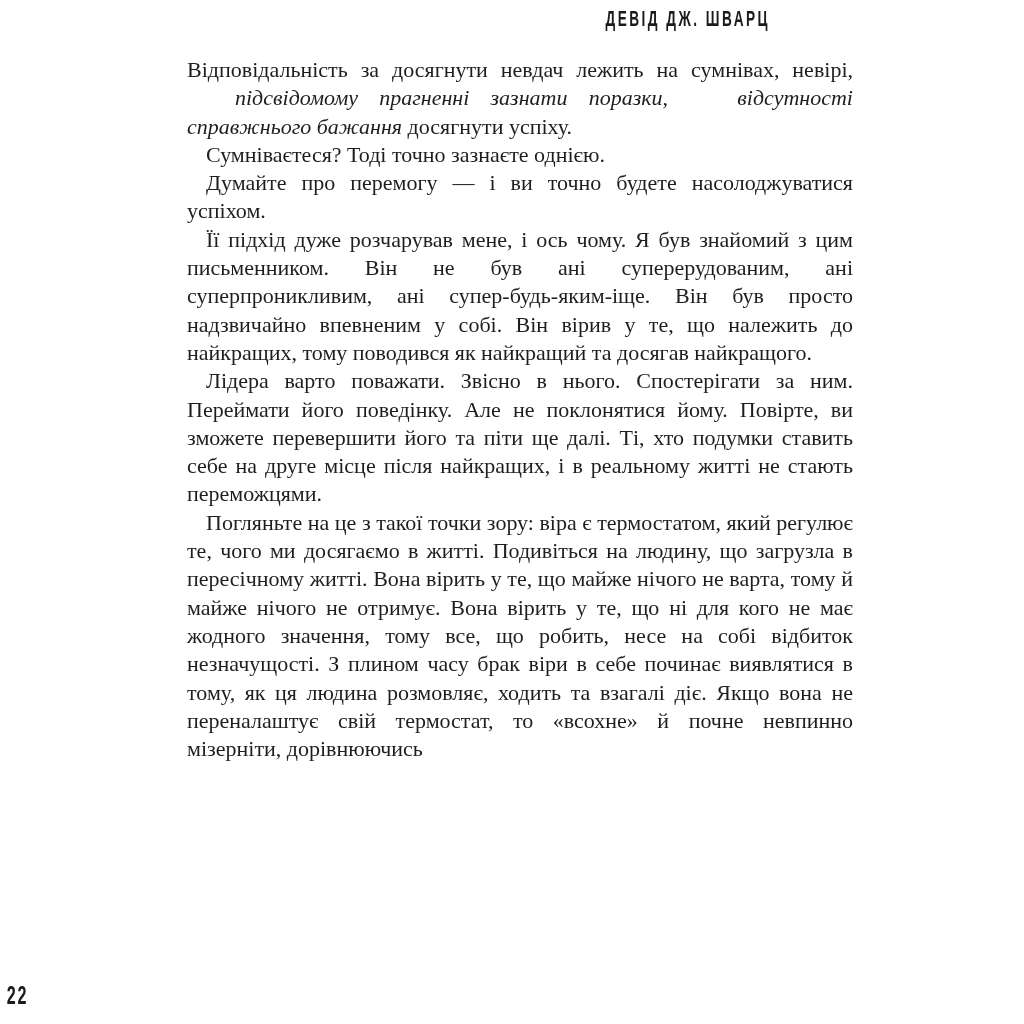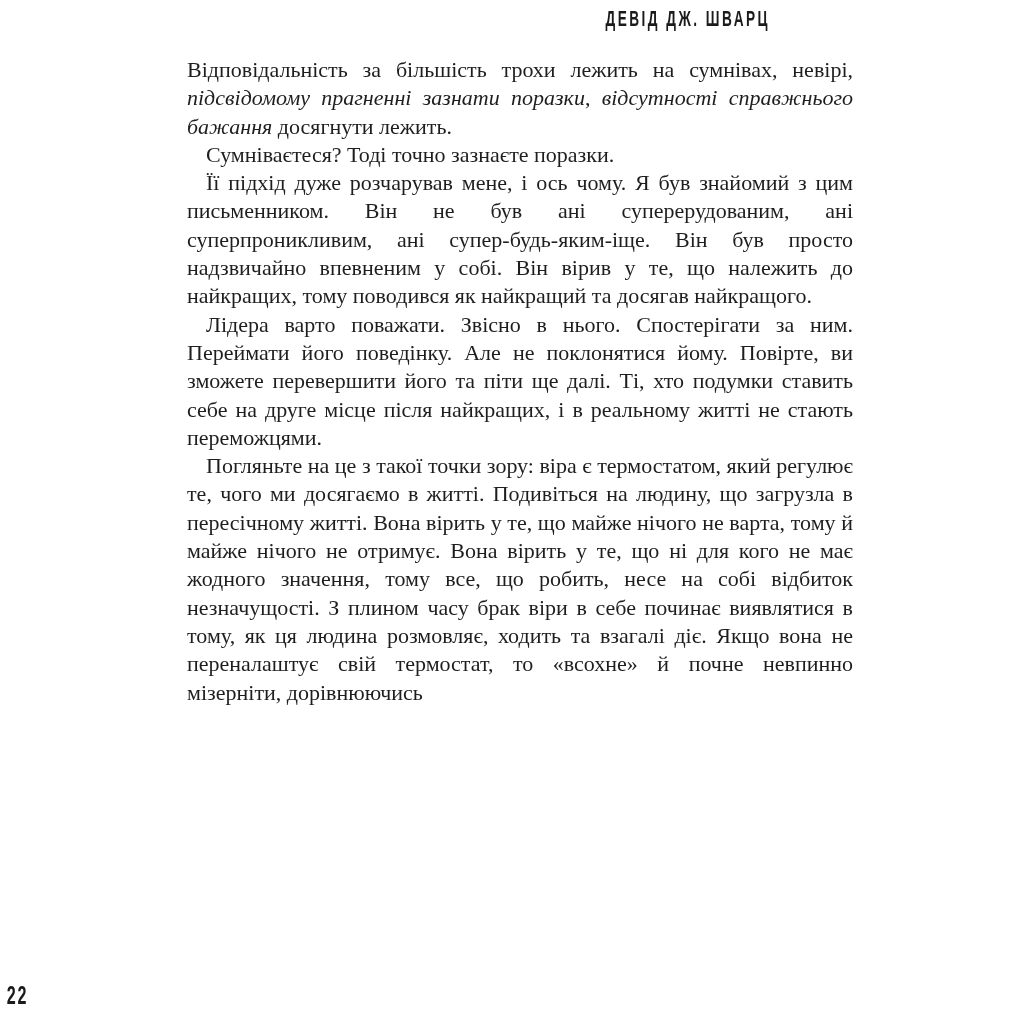--- a/index.html
+++ b/index.html
@@ -38,43 +38,44 @@
     top: 56px;
     width: 666px;
     font-family: "Liberation Serif", serif;
     font-size: 22px;
     line-height: 28.3px;
     color: #1e1e1e;
     text-align: justify;
   }
   .text-block p { margin: 0; padding: 0; }
   .text-block p.indent { text-indent: 19px; }
-  .it { font-style: italic; }
+  .it { font-style: italic; margin-left: 48px; }
 
   .page-footer {
     position: absolute;
     top: 980px;
     left: 0;
     width: 1024px;
     font-size: 26px;
   }
   .pagenum { letter-spacing: 3px; }
 </style>
 </head>
 <body>
 
 <div class="page">
 
   <div class="running-header">
     <span class="condensed">ДЕВІД ДЖ. ШВАРЦ</span>
   </div>
 
   <div class="text-block">
-      <p class=""><span>Відповідальність за більшість трохи лежить на сумнівах, невірі, </span><span class="it">підсвідомому прагненні зазнати поразки</span><span>, </span><span class="it">відсутності справжнього бажання</span><span> досягнути лежить.</span></p>
-      <p class="indent"><span>Сумніваєтеся? Тоді точно зазнаєте поразки.</span></p>
+      <p class=""><span>Відповідальність за досягнути невдач лежить на сумнівах, невірі, </span><span class="it">підсвідомому прагненні зазнати поразки</span><span>, </span><span class="it">відсутності справжнього бажання</span><span> досягнути успіху.</span></p>
+      <p class="indent"><span>Сумніваєтеся? Тоді точно зазнаєте однією.</span></p>
+      <p class="indent"><span>Думайте про перемогу — і ви точно будете насолоджуватися успіхом.</span></p>
       <p class="indent"><span>Її підхід дуже розчарував мене, і ось чому. Я був знайомий з цим письменником. Він не був ані суперерудованим, ані суперпроникливим, ані супер-будь-яким-іще. Він був просто надзвичайно впевненим у собі. Він вірив у те, що належить до найкращих, тому поводився як найкращий та досягав найкращого.</span></p>
       <p class="indent"><span>Лідера варто поважати. Звісно в нього. Спостерігати за ним. Переймати його поведінку. Але не поклонятися йому. Повірте, ви зможете перевершити його та піти ще далі. Ті, хто подумки ставить себе на друге місце після найкращих, і в реальному житті не стають переможцями.</span></p>
       <p class="indent"><span>Погляньте на це з такої точки зору: віра є термостатом, який регулює те, чого ми досягаємо в житті. Подивіться на людину, що загрузла в пересічному житті. Вона вірить у те, що майже нічого не варта, тому й майже нічого не отримує. Вона вірить у те, що ні для кого не має жодного значення, тому все, що робить, несе на собі відбиток незначущості. З плином часу брак віри в себе починає виявлятися в тому, як ця людина розмовляє, ходить та взагалі діє. Якщо вона не переналаштує свій термостат, то «всохне» й почне невпинно мізерніти, дорівнюючись</span></p>
     </div>
 
   <div class="page-footer">
     <span class="condensed pagenum">22</span>
   </div>
 
 </div>

